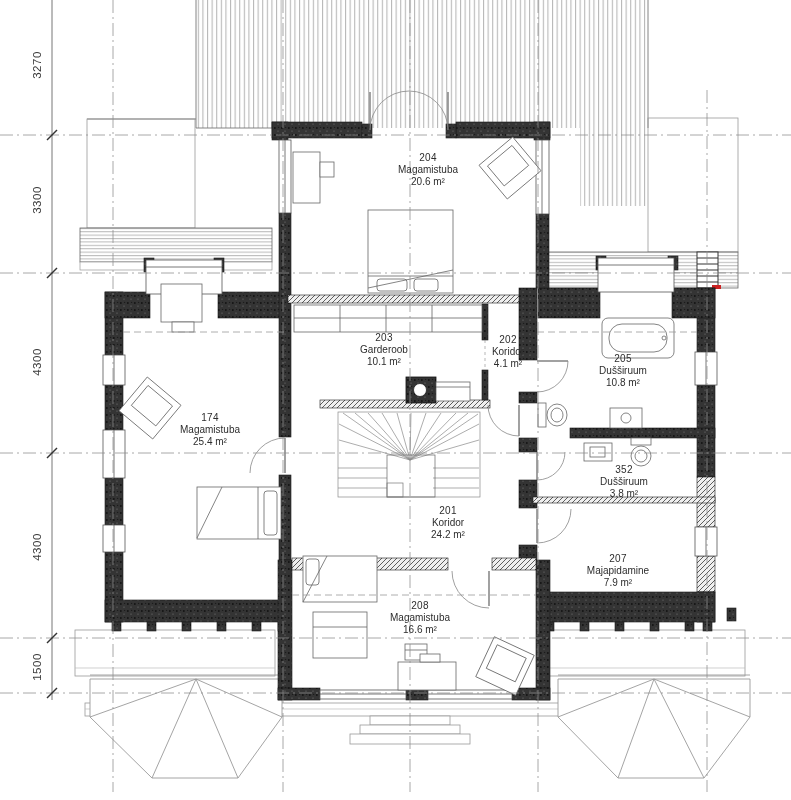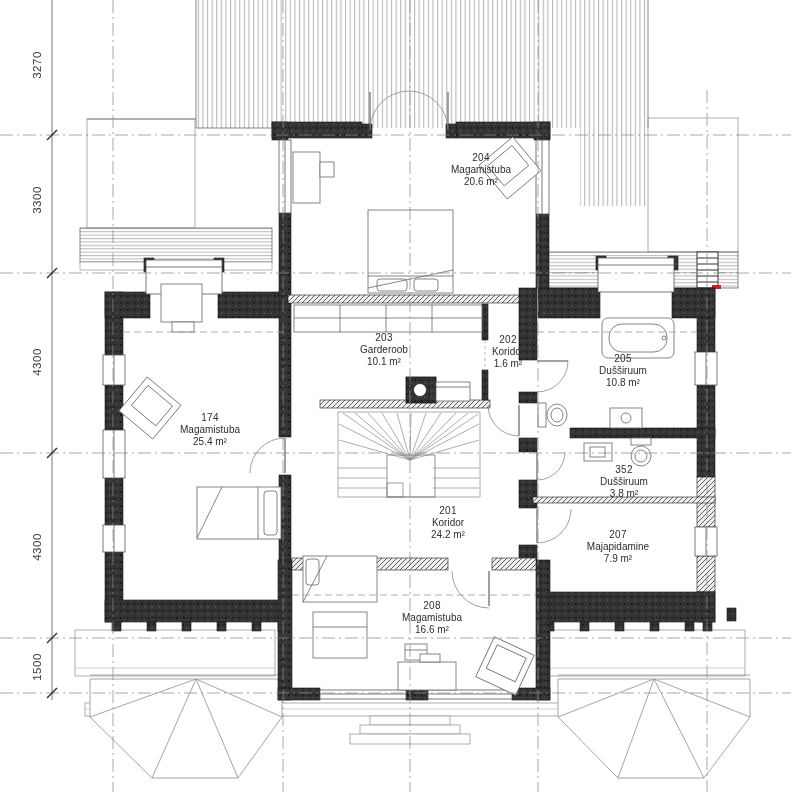--- a/index.html
+++ b/index.html
@@ -389,48 +389,48 @@
 </svg>
 
 <div class="room-label" style="left:448px;top:523px">
   <div class="num">201</div>
   <div>Koridor</div>
   <div>24.2 m²</div>
 </div>
 <div class="room-label" style="left:508px;top:352px">
   <div class="num">202</div>
   <div>Koridor</div>
-  <div>1.6 m²</div>
+  <div>4.1 m²</div>
 </div>
 <div class="room-label" style="left:384px;top:350px">
   <div class="num">203</div>
   <div>Garderoob</div>
   <div>10.1 m²</div>
 </div>
-<div class="room-label" style="left:481px;top:170px">
+<div class="room-label" style="left:428px;top:170px">
   <div class="num">204</div>
   <div>Magamistuba</div>
   <div>20.6 m²</div>
 </div>
 <div class="room-label" style="left:623px;top:371px">
   <div class="num">205</div>
   <div>Dušširuum</div>
   <div>10.8 m²</div>
 </div>
 <div class="room-label" style="left:624px;top:482px">
   <div class="num">352</div>
   <div>Dušširuum</div>
   <div>3.8 m²</div>
 </div>
-<div class="room-label" style="left:618px;top:547px">
+<div class="room-label" style="left:618px;top:571px">
   <div class="num">207</div>
   <div>Majapidamine</div>
   <div>7.9 m²</div>
 </div>
-<div class="room-label" style="left:432px;top:618px">
+<div class="room-label" style="left:420px;top:618px">
   <div class="num">208</div>
   <div>Magamistuba</div>
   <div>16.6 m²</div>
 </div>
 <div class="room-label" style="left:210px;top:430px">
   <div class="num">174</div>
   <div>Magamistuba</div>
   <div>25.4 m²</div>
 </div>
 

